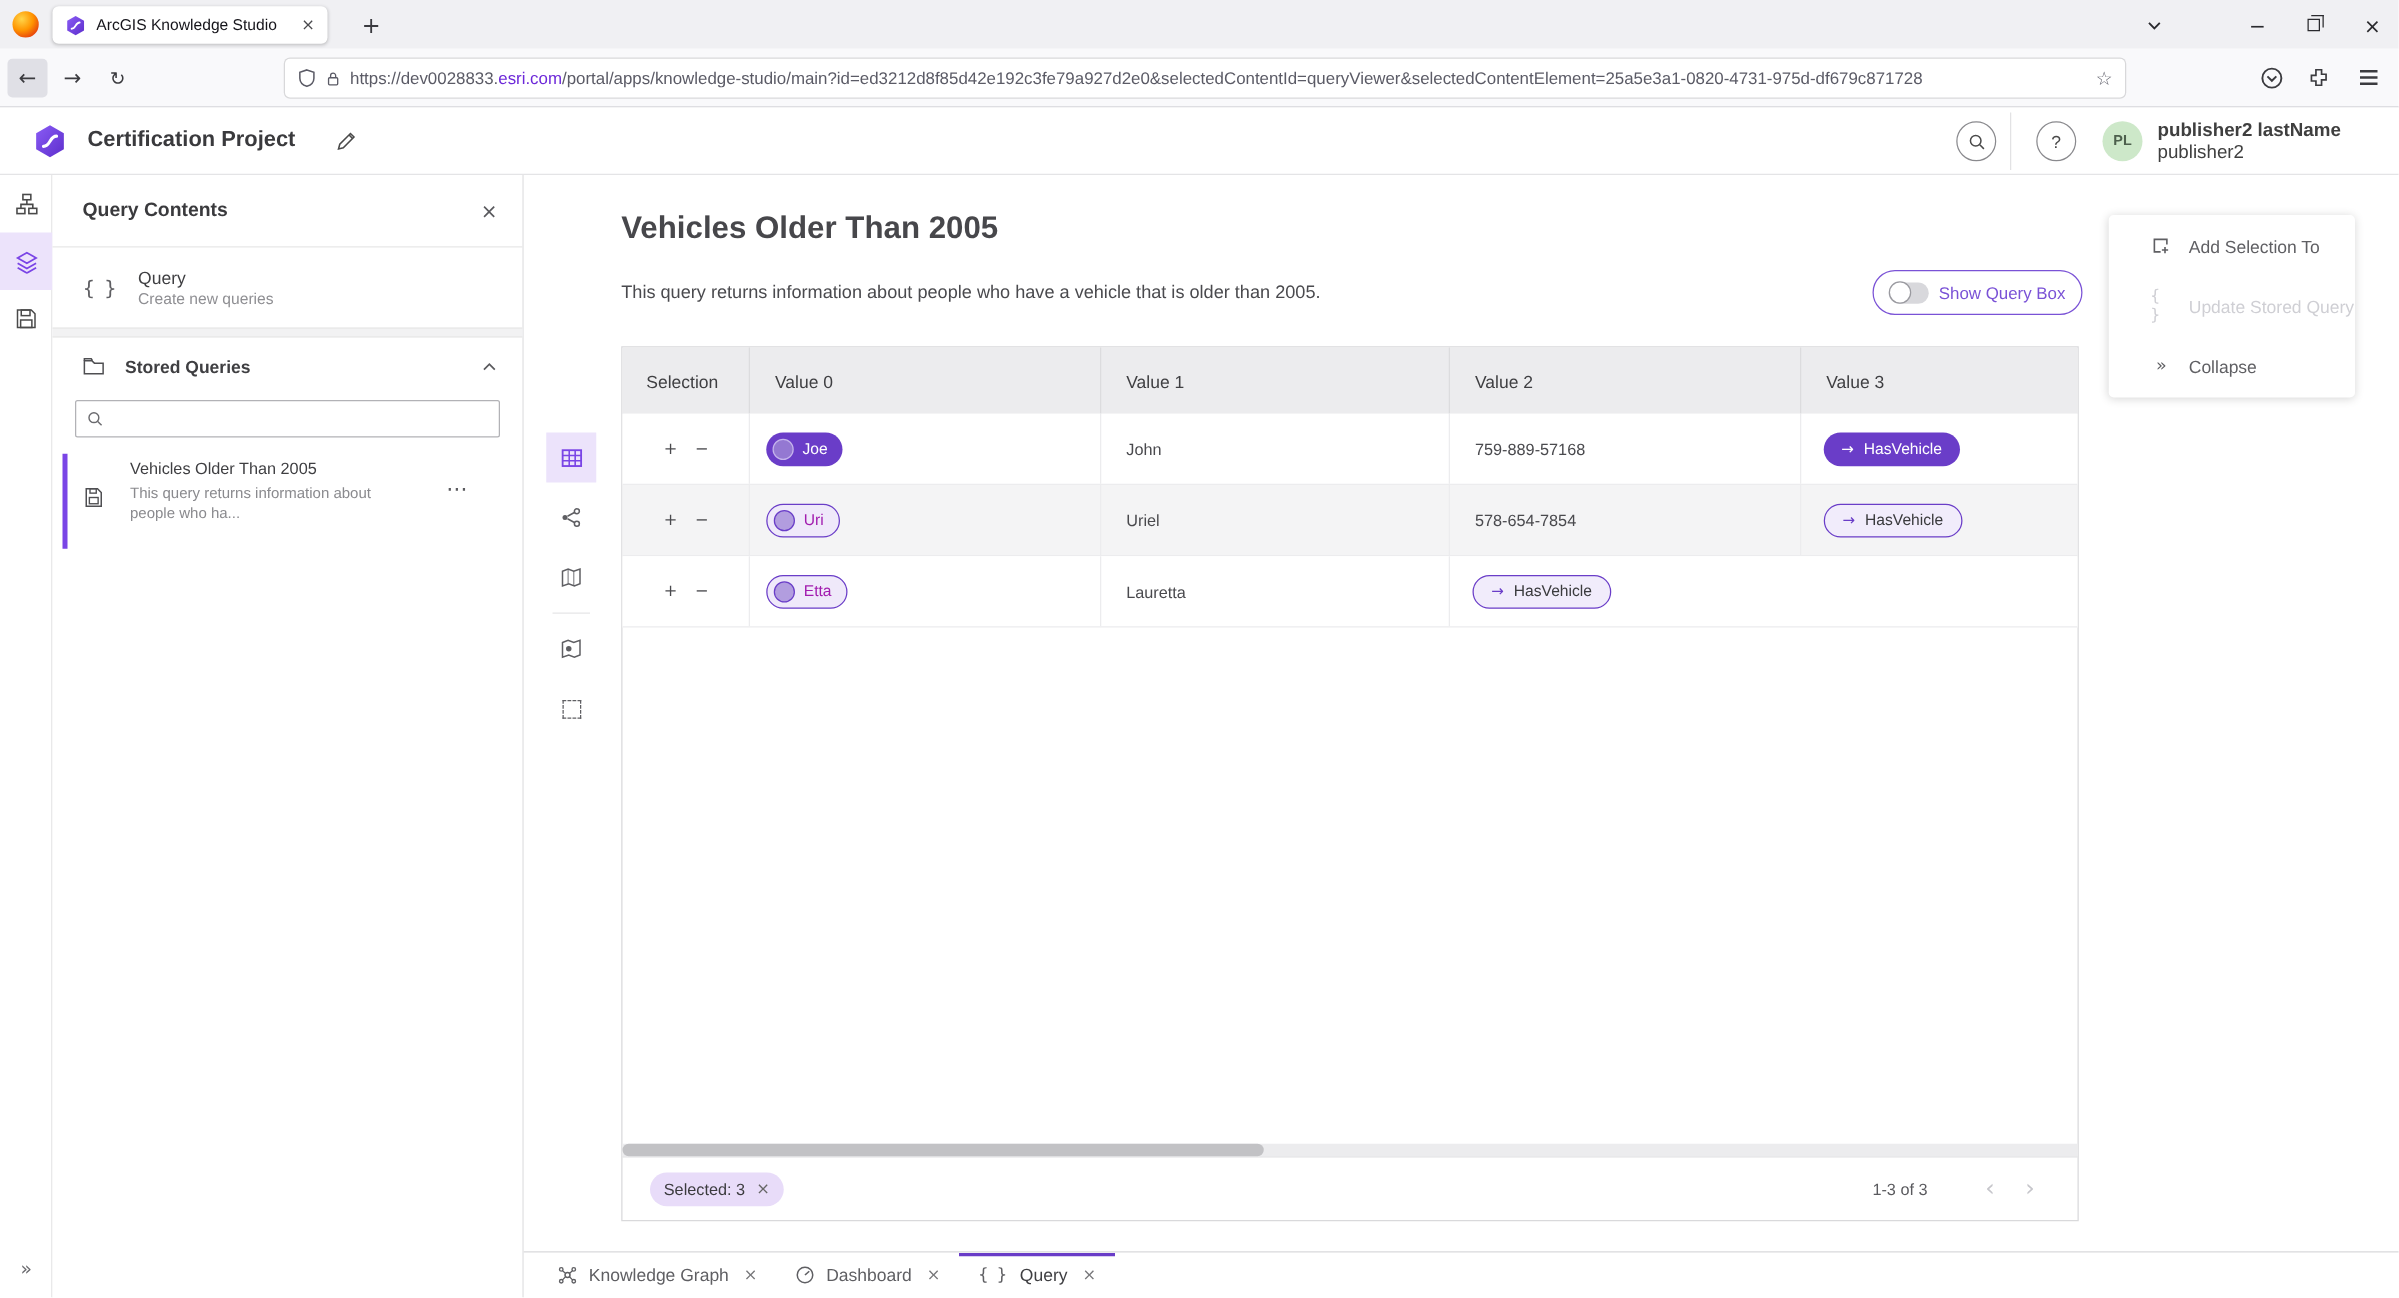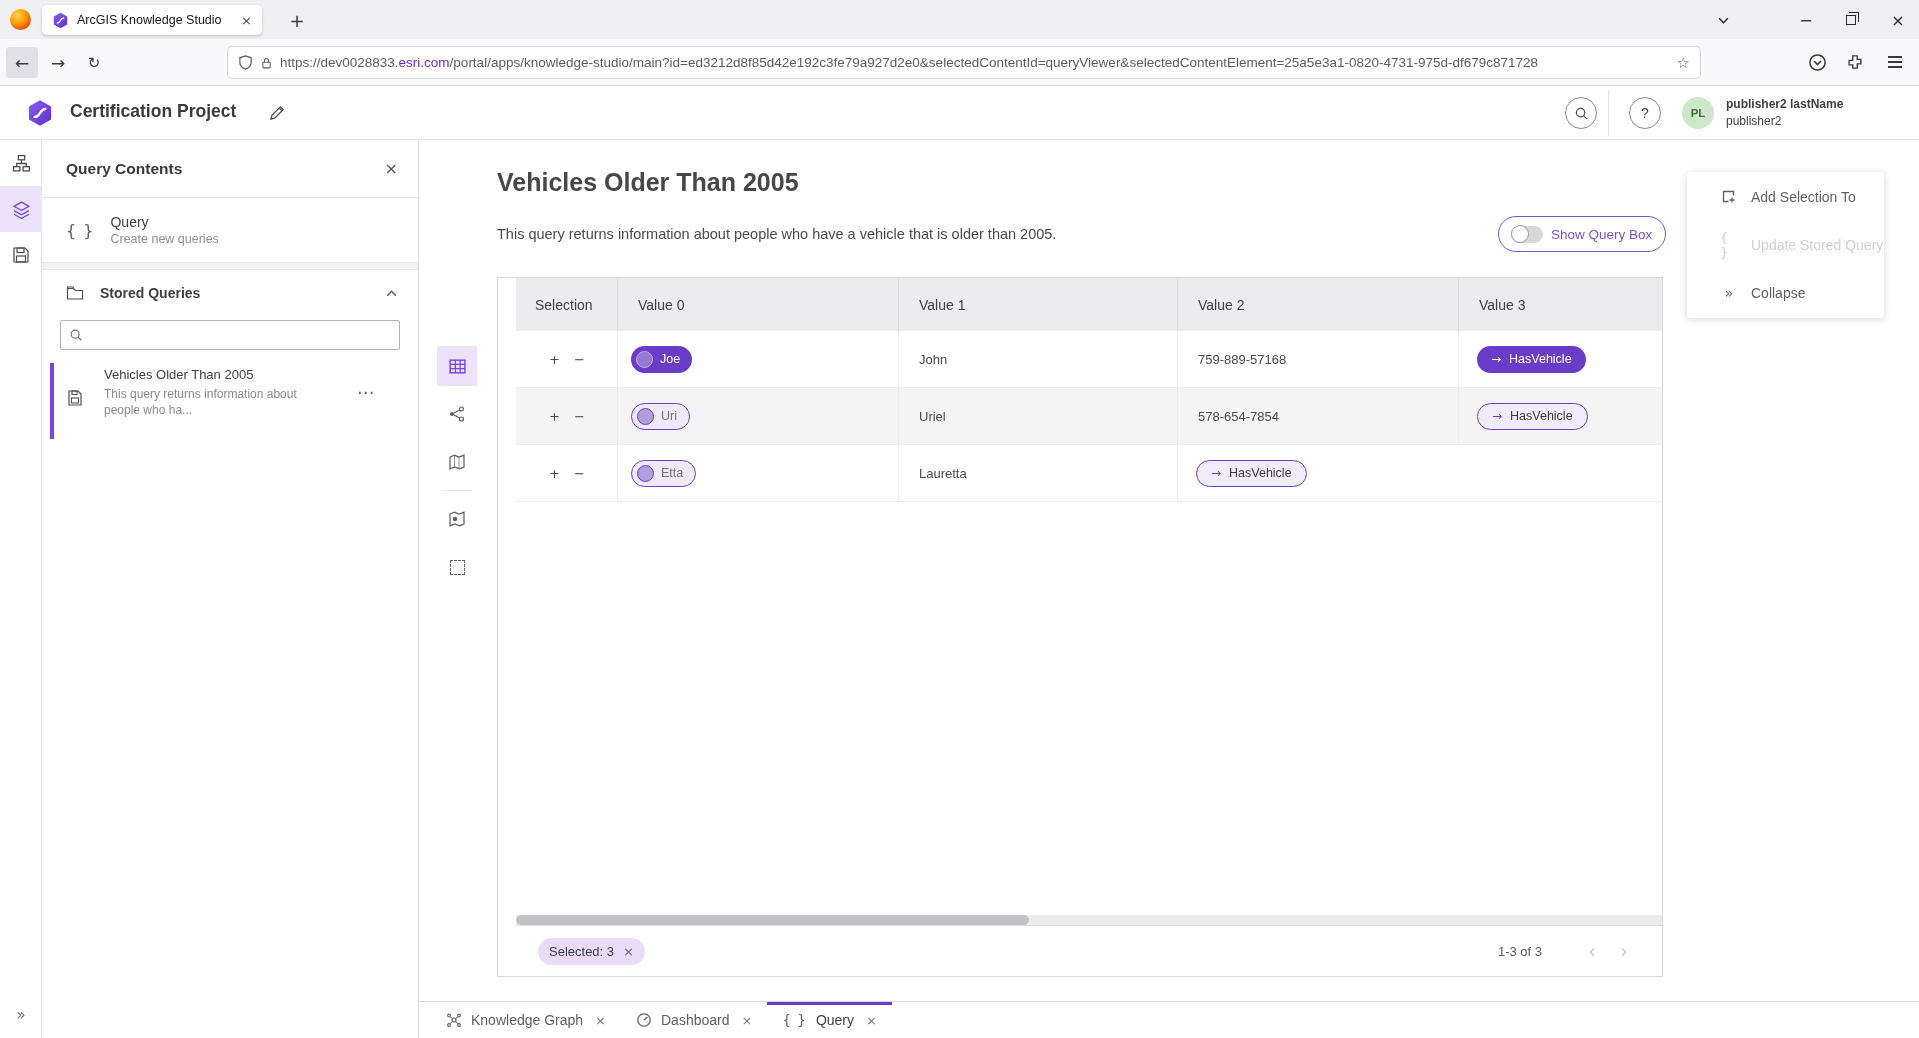--- a/index.html
+++ b/index.html
@@ -40,21 +40,21 @@
   
   .appheader { position:absolute; left:0; top:86px; width:1919px; height:54px; background:#fff; border-bottom:1px solid #e4e4e6; }
   .app-logo { position:absolute; left:26px; top:13px; width:28px; height:28px; }
   .app-title { position:absolute; left:70px; top:15px; font-size:17.5px; font-weight:600; color:#3a3a3d; }
   .title-edit { position:absolute; left:268px; top:18px; width:18px; height:18px; color:#4a4a4a; }
   .circle-btn { position:absolute; top:11px; width:32px; height:32px; border:1px solid #8a8a8e; border-radius:50%;
     display:flex; align-items:center; justify-content:center; color:#4a4a4a; background:#fff; }
   .hdr-sep { position:absolute; left:1608px; top:4px; width:1px; height:46px; background:#e2e2e4; }
   .avatar { position:absolute; left:1682px; top:11px; width:32px; height:32px; border-radius:50%; background:#cde8c9;
     display:flex; align-items:center; justify-content:center; font-size:11.5px; font-weight:700; color:#4d604d; }
-  .userblock { position:absolute; left:1726px; top:10px; line-height:17px; font-size:12px; color:#3f3f3f; }
+  .userblock { position:absolute; left:1726px; top:10px; line-height:17px; font-size:15px; color:#3f3f3f; }
   .userblock .uname { font-weight:700; }
 
   
   .leftrail { position:absolute; left:0; top:140px; width:42px; height:898px; background:#fff; border-right:1px solid #e2e2e4; }
   .rail-btn { width:42px; height:46px; display:flex; align-items:center; justify-content:center; color:#4a4a4a; }
   .rail-btn.active { background:#ece3fb; color:#7a45e6; }
   .rail-expand { position:absolute; left:0; bottom:8px; width:42px; height:30px; display:flex; align-items:center; justify-content:center;
     color:#6a6a6e; font-size:15px; }
 
   
@@ -96,36 +96,36 @@
   .menu-item.disabled, .menu-item.disabled .mi-icon { color:#cfcfd4; }
   .mi-braces { font-size:13px; letter-spacing:1px; }
 
   .viewbar { position:absolute; left:18px; top:206px; width:40px; display:flex; flex-direction:column; gap:8px; }
   .view-btn { width:40px; height:40px; display:flex; align-items:center; justify-content:center; color:#5f5f63; }
   .view-btn.active { background:#ece3fb; color:#7a45e6; }
   .view-div { height:1px; background:#e6e6e8; margin:0 5px; }
   .dash-sq { width:15px; height:15px; border:1.4px dashed currentColor; }
 
   .card { position:absolute; left:78px; top:137px; width:1166px; height:700px; border:1px solid #d9d9db;
-    display:flex; flex-direction:column; background:#fff;padding-left:18px; }
+    display:flex; flex-direction:column; background:#fff; }
   .thead { height:53px; background:#ececee; display:flex; flex:0 0 auto; }
   .thead .cell { display:flex; align-items:center; font-size:14px; color:#3f3f42; border-right:1px solid #dcdcde; padding-left:20px; }
   .c0 { width:102px; flex:0 0 auto; } .c1 { width:281px; flex:0 0 auto; } .c2 { width:279px; flex:0 0 auto; }
   .c3 { width:281px; flex:0 0 auto; } .c4 { flex:1; border-right:none !important; }
   .trow { height:57px; display:flex; flex:0 0 auto; border-bottom:1px solid #ececee; background:#fff; }
   .trow.striped { background:#f4f4f5; }
   .trow .cell { display:flex; align-items:center; font-size:13px; color:#4a4a4e; border-right:1px solid #ececee; padding-left:20px; }
   .selcell { gap:14px; padding-left:33px !important; font-size:17px; color:#4f4f52; }
   .selcell span { cursor:default; }
   .pillcell { padding-left:13px !important; }
   .relcell { padding-left:18px !important; }
   .entity-pill { height:27px; border-radius:14px; display:inline-flex; align-items:center; gap:7px; padding:0 12px 0 5px; font-size:12.5px; }
   .entity-pill.solid { background:#6a3dc8; color:#fff;text-align:right; }
   .entity-pill.solid .entity-dot { background:#9478d2; border:1px solid #c5b4ec; }
-  .entity-pill.outline { background:#efe9fa; border:1px solid #6a3dc8; color:#737373; }
+  .entity-pill.outline { background:#efe9fa; border:1px solid #6a3dc8; color:#a21caf; }
   .entity-pill.outline .entity-dot { background:#b29ddf; border:1px solid #6a3dc8; }
   .entity-dot { width:17px; height:17px; border-radius:50%; flex:0 0 auto; }
   .rel-pill { height:27px; border-radius:14px; display:inline-flex; align-items:center; gap:8px; padding:0 14px; font-size:12.5px; }
   .rel-pill.solid { background:#6a3dc8; color:#fff; }
   .rel-pill.solid .rel-arrow { color:#fff; }
   .rel-pill.outline { background:#f1ecfb; border:1px solid #6a3dc8; color:#3a3a3d; }
   .rel-pill.outline .rel-arrow { color:#6a3dc8; }
   .rel-arrow { font-size:12px; }
   .tbody-empty { flex:1; }
   .hscroll { height:10px; background:#ececee; flex:0 0 auto; position:relative; }

